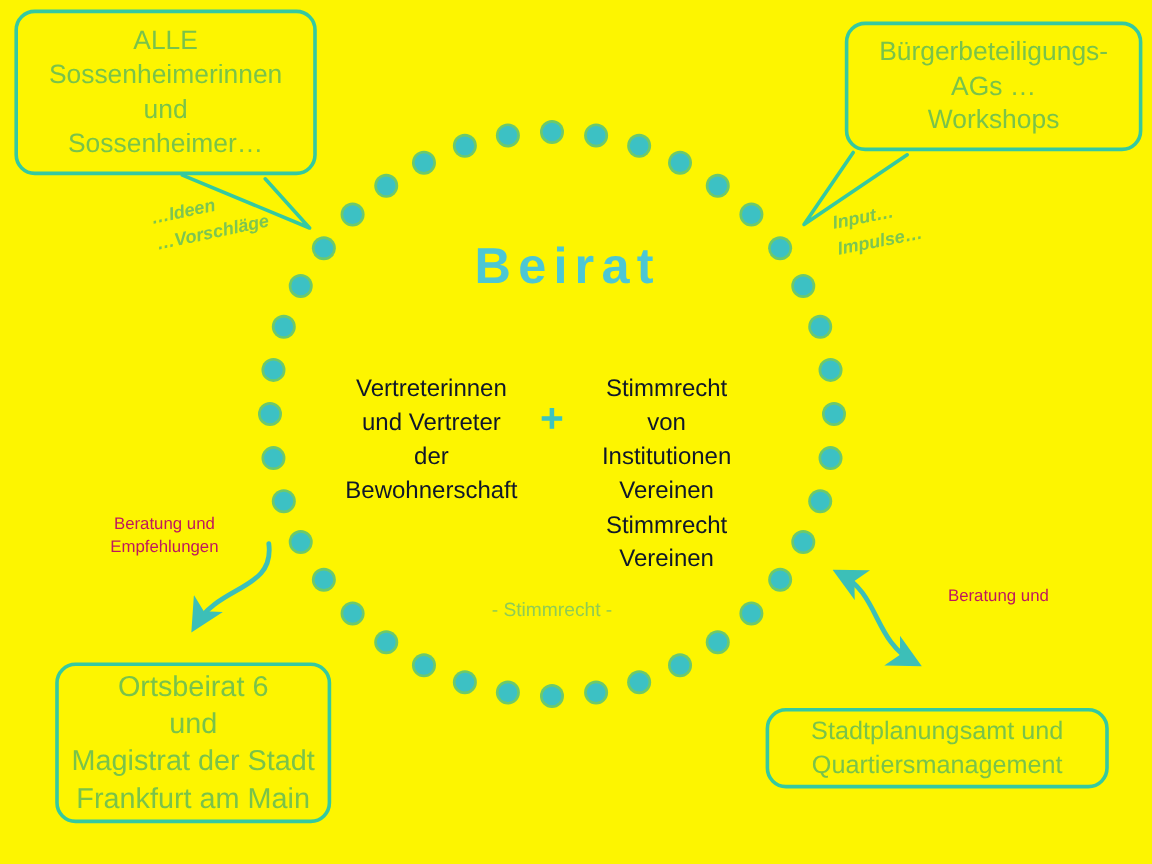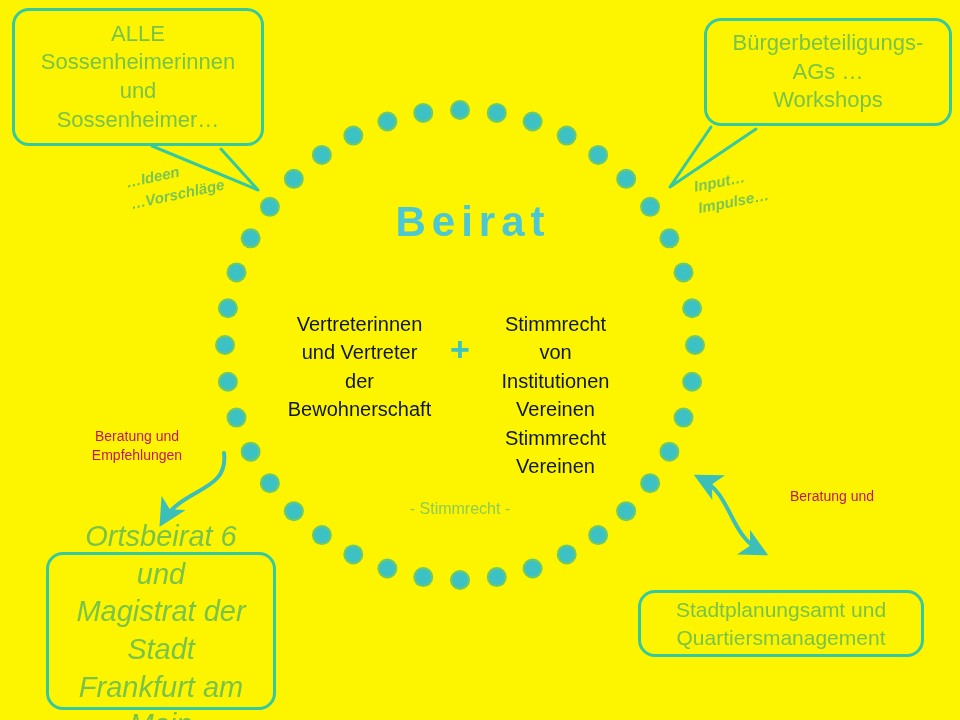--- a/index.html
+++ b/index.html
@@ -46,23 +46,22 @@
     font-size: 22px;
   }
   #callout-workshops {
     left: 704px; top: 18px;
     width: 248px; height: 108px;
     font-size: 22px;
     justify-content: flex-end;
   }
   #box-ortsbeirat {
     left: 46px; top: 552px;
-    width: 230px; height: 158px;
-    font-size: 29px;
-    font-style: italic;
+    width: 230px; height: 134px;
+    font-size: 24px;
   }
   #box-stadtplanung {
     left: 638px; top: 590px;
     width: 286px; height: 67px;
     font-size: 21px;
   }
 
   
   .hub-title {
     position: absolute;

